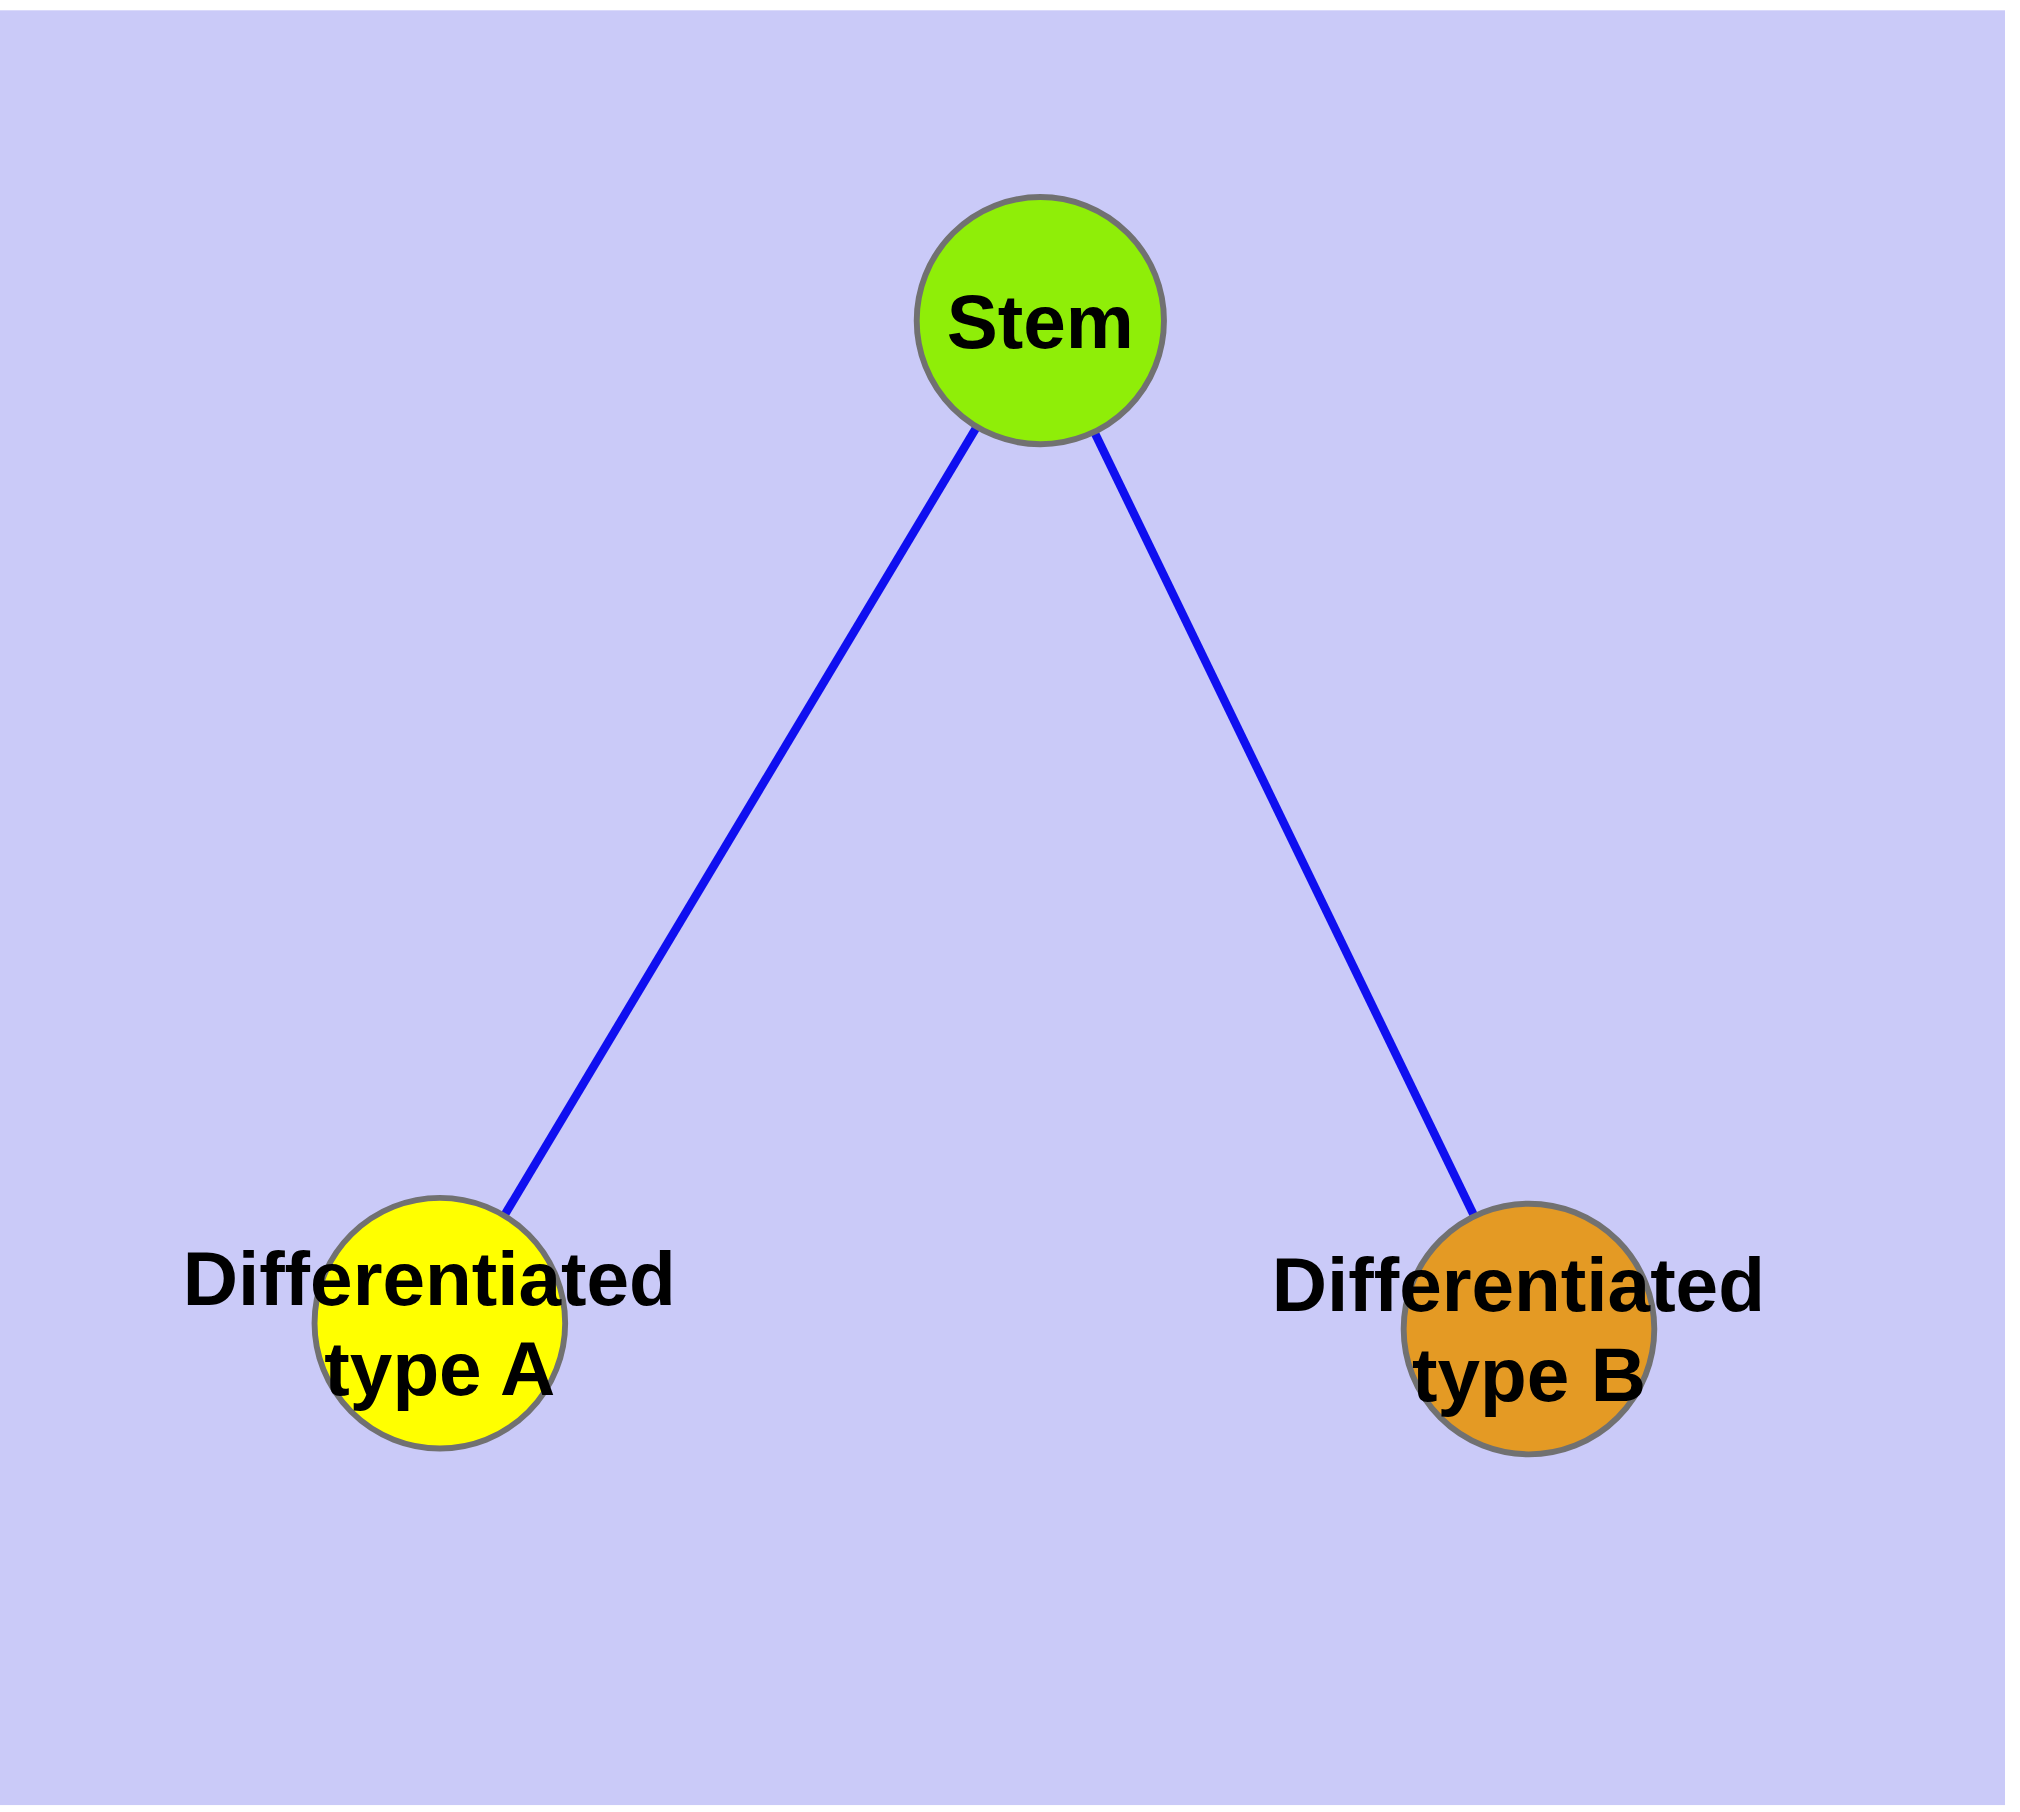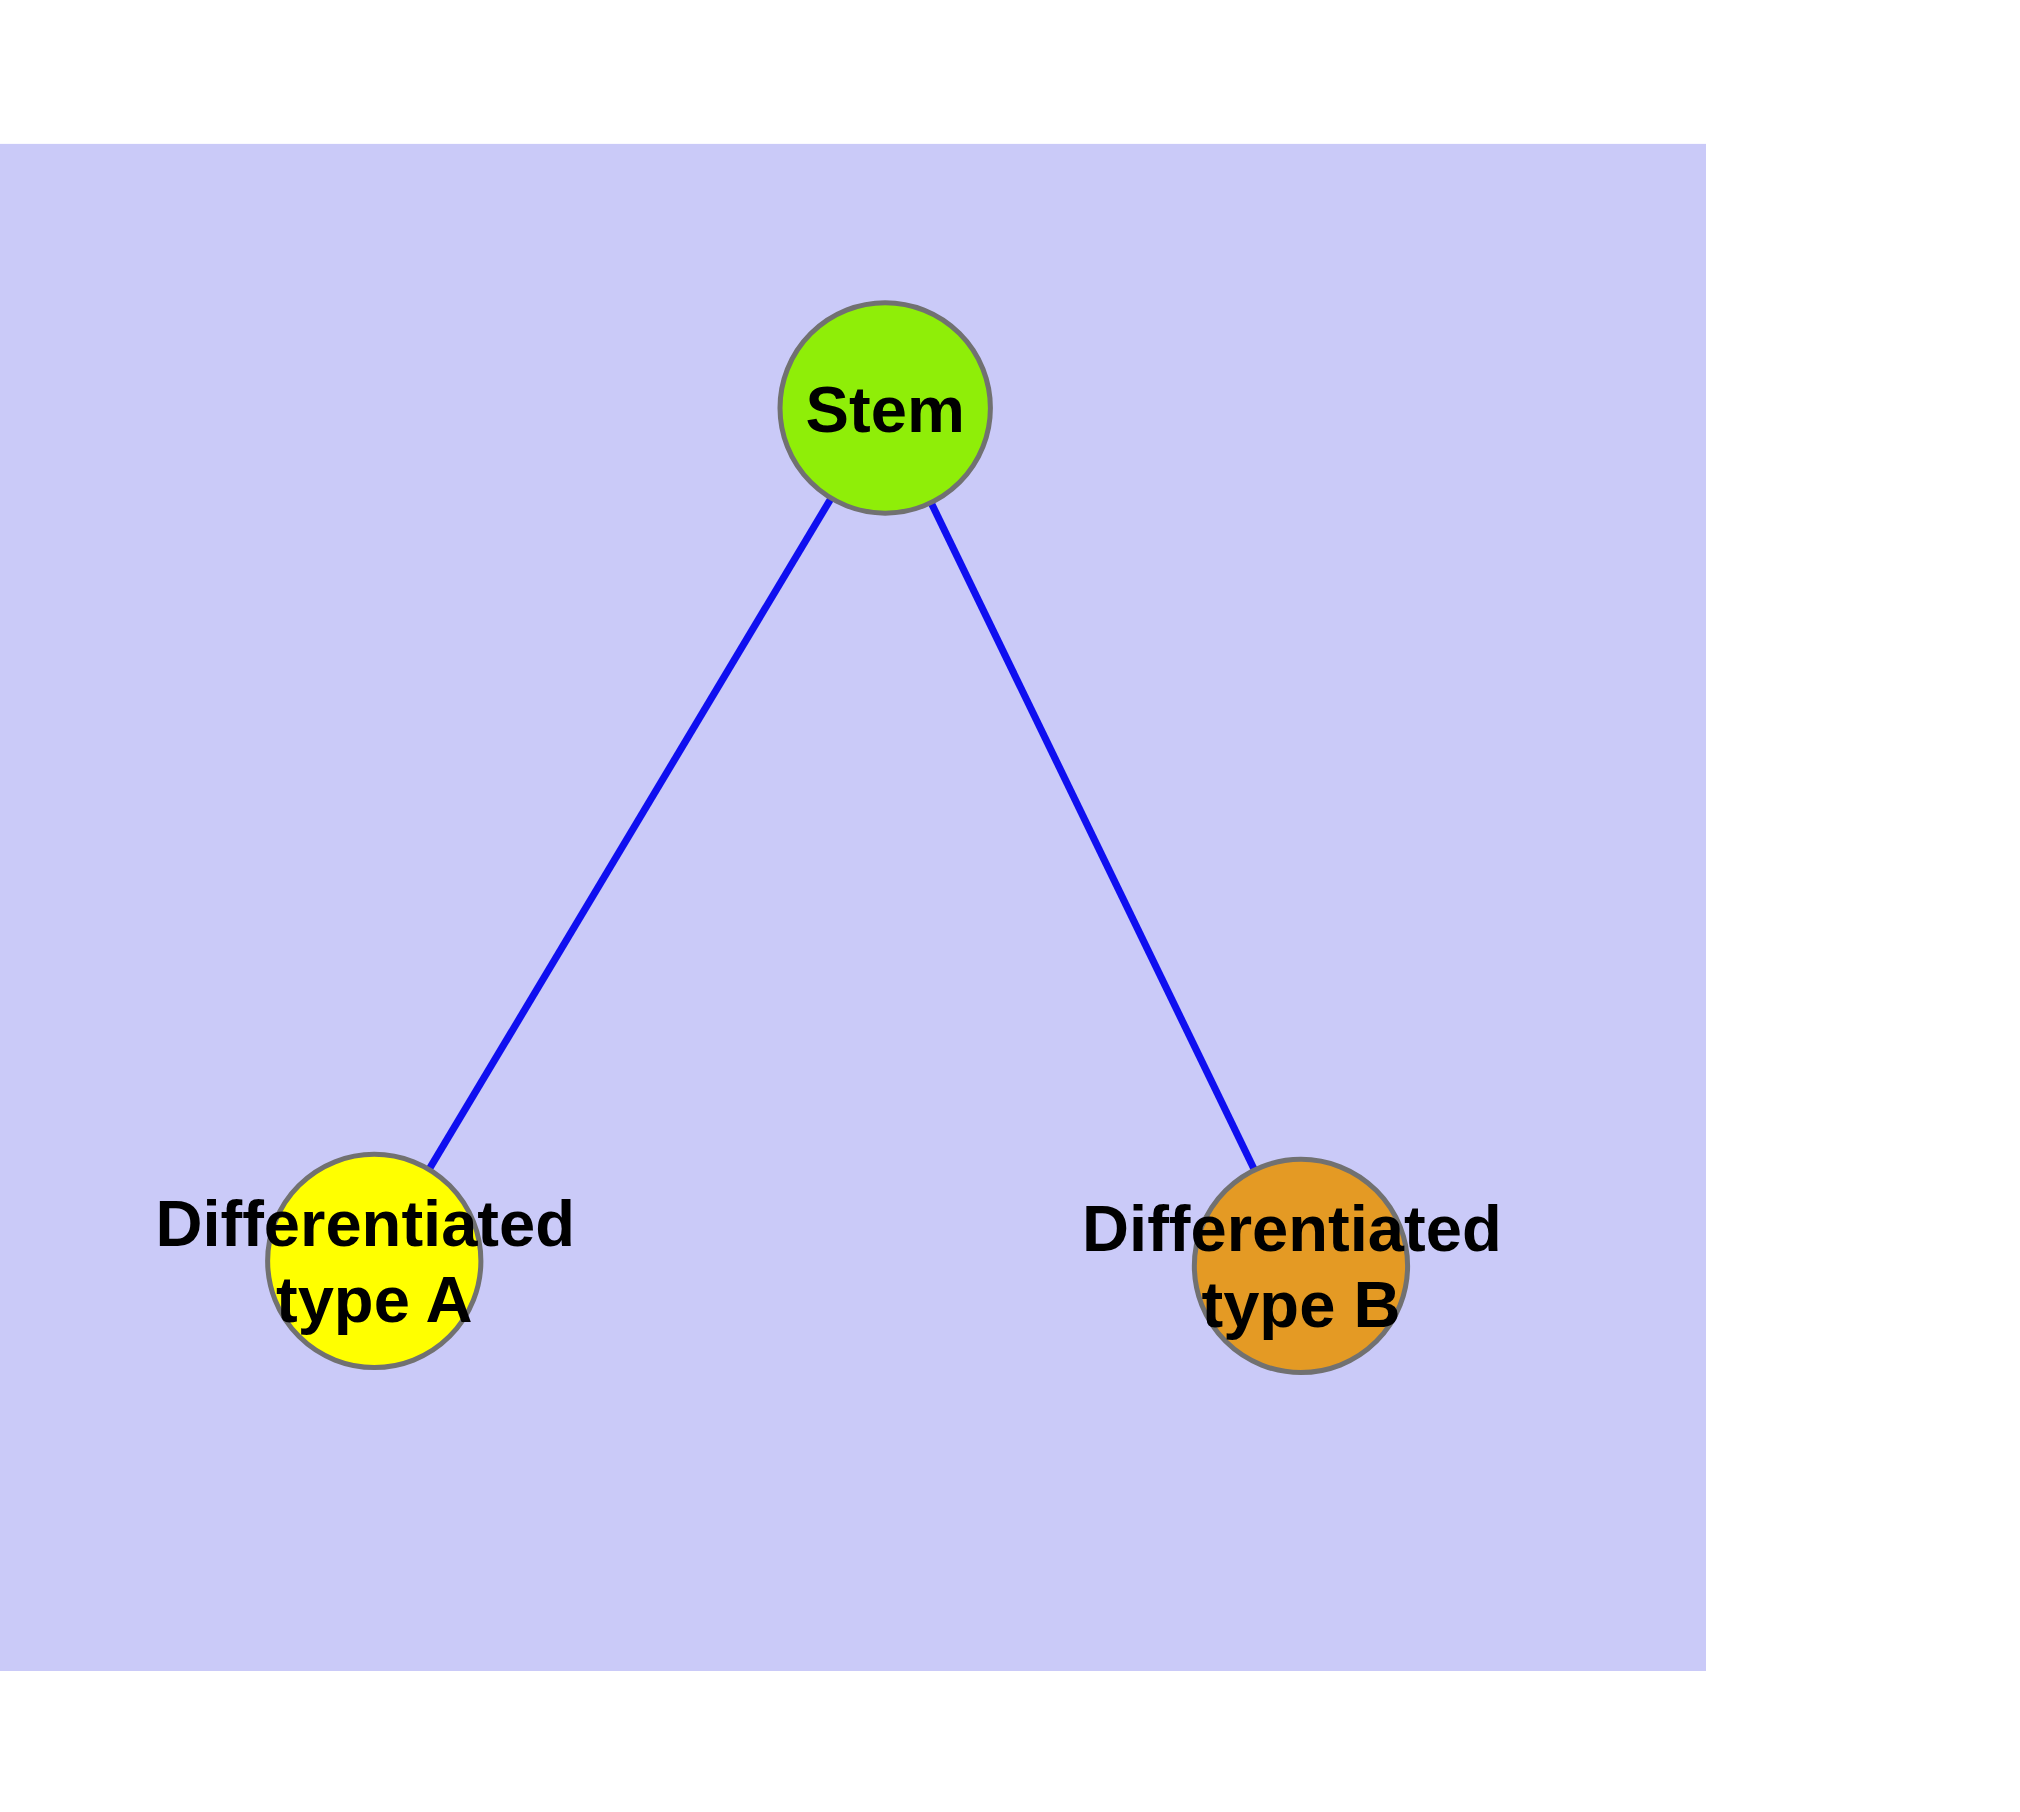--- a/index.html
+++ b/index.html
@@ -1,21 +1,21 @@
 <!DOCTYPE html>
 <html style="font-size:13.6px"><head>
 <meta charset="utf-8">
 <style>
   html, body {
     margin: 0;
     padding: 0;
     background: #ffffff;
   }
   .stage {
-    width: 1706px;
+    width: 2005px;
     height: 1812px;
     position: relative;
   }
   svg {
     display: block;
     width: 100%;
     height: 100%;
   }
   .node {
     stroke-width: 7px;

